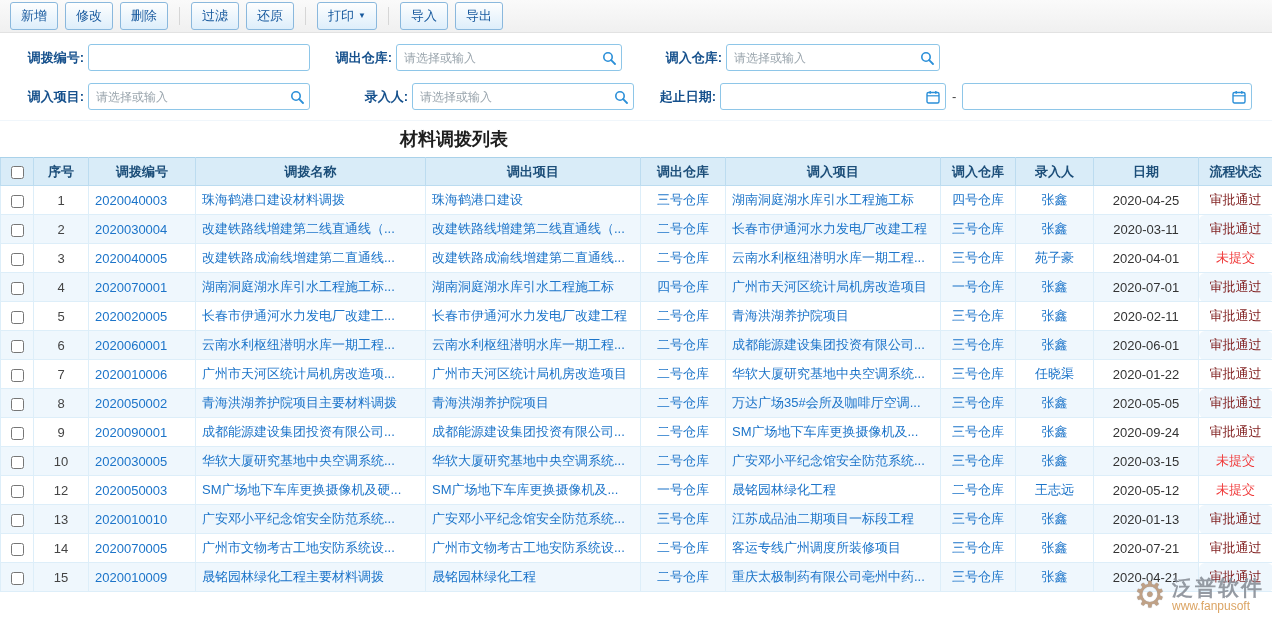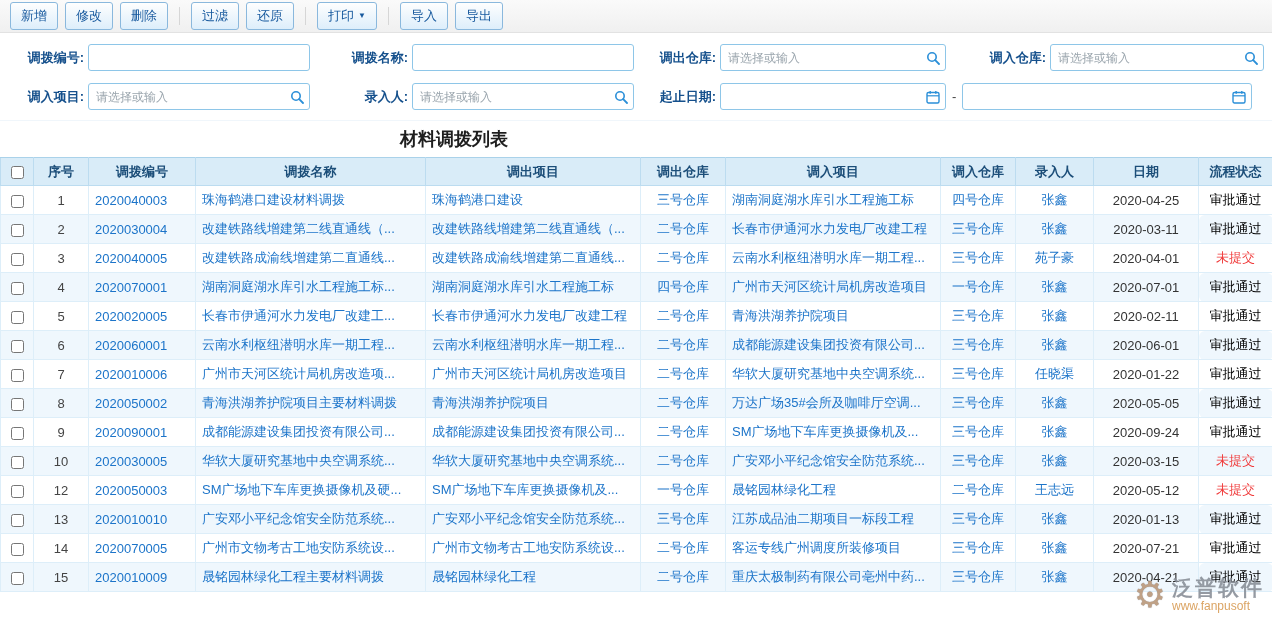--- a/index.html
+++ b/index.html
@@ -68,21 +68,21 @@
   tbody td {
     height:29px; border:1px solid #ddeef9; padding:0 6px;
     white-space:nowrap; overflow:hidden;
   }
   tbody tr:nth-child(even) { background:#eff7fd; }
   .center { text-align:center; }
   .blue { color:#1c74c9; }
   a.code { color:#1c74c9; text-decoration:none; }
   .c-check,.h-check { text-align:center; padding:0; }
   input[type="checkbox"] { width:13px; height:13px; accent-color:#4ba3dc; margin:0; vertical-align:middle; }
-  .st-approved { color:#000000;border-radius:6px; }
+  .st-approved { color:#7f1d1d;border-radius:6px; }
   .st-unsubmitted { color:#f03b3b; }
   .st-rejected { color:#cf2a27; }
   .c-date { color:#333; }
   .c-seq { color:#444; text-align:center; }
 
   
   .watermark {
     position:absolute; right:8px; bottom:8px; display:flex; align-items:center;
     gap:6px; opacity:.9; pointer-events:none;
   }
@@ -106,26 +106,20 @@
     <button class="tbtn">打印<span class="caret">▼</span></button>
     <div class="tsep"></div>
     <button class="tbtn">导入</button>
     <button class="tbtn">导出</button>
   </div>
 
 <div class="filters">
   <div class="filter-row">
     <div class="fgroup g1">
       <span class="flabel">调拨编号:</span>
-      <div class="fwrap">
-        <input class="finput noicon" type="text" value="" style="">
-      </div>
-    </div>
-    <div class="fgroup g2">
-      <span class="flabel">调拨名称:</span>
       <div class="fwrap">
         <input class="finput noicon" type="text" value="" style="">
       </div>
     </div>
     <div class="fgroup g3">
       <span class="flabel">调出仓库:</span>
       <div class="fwrap">
         <input class="finput" type="text" placeholder="请选择或输入" style="">
         <span class="ficon">
           <svg viewBox="0 0 14 14" width="14" height="14">

